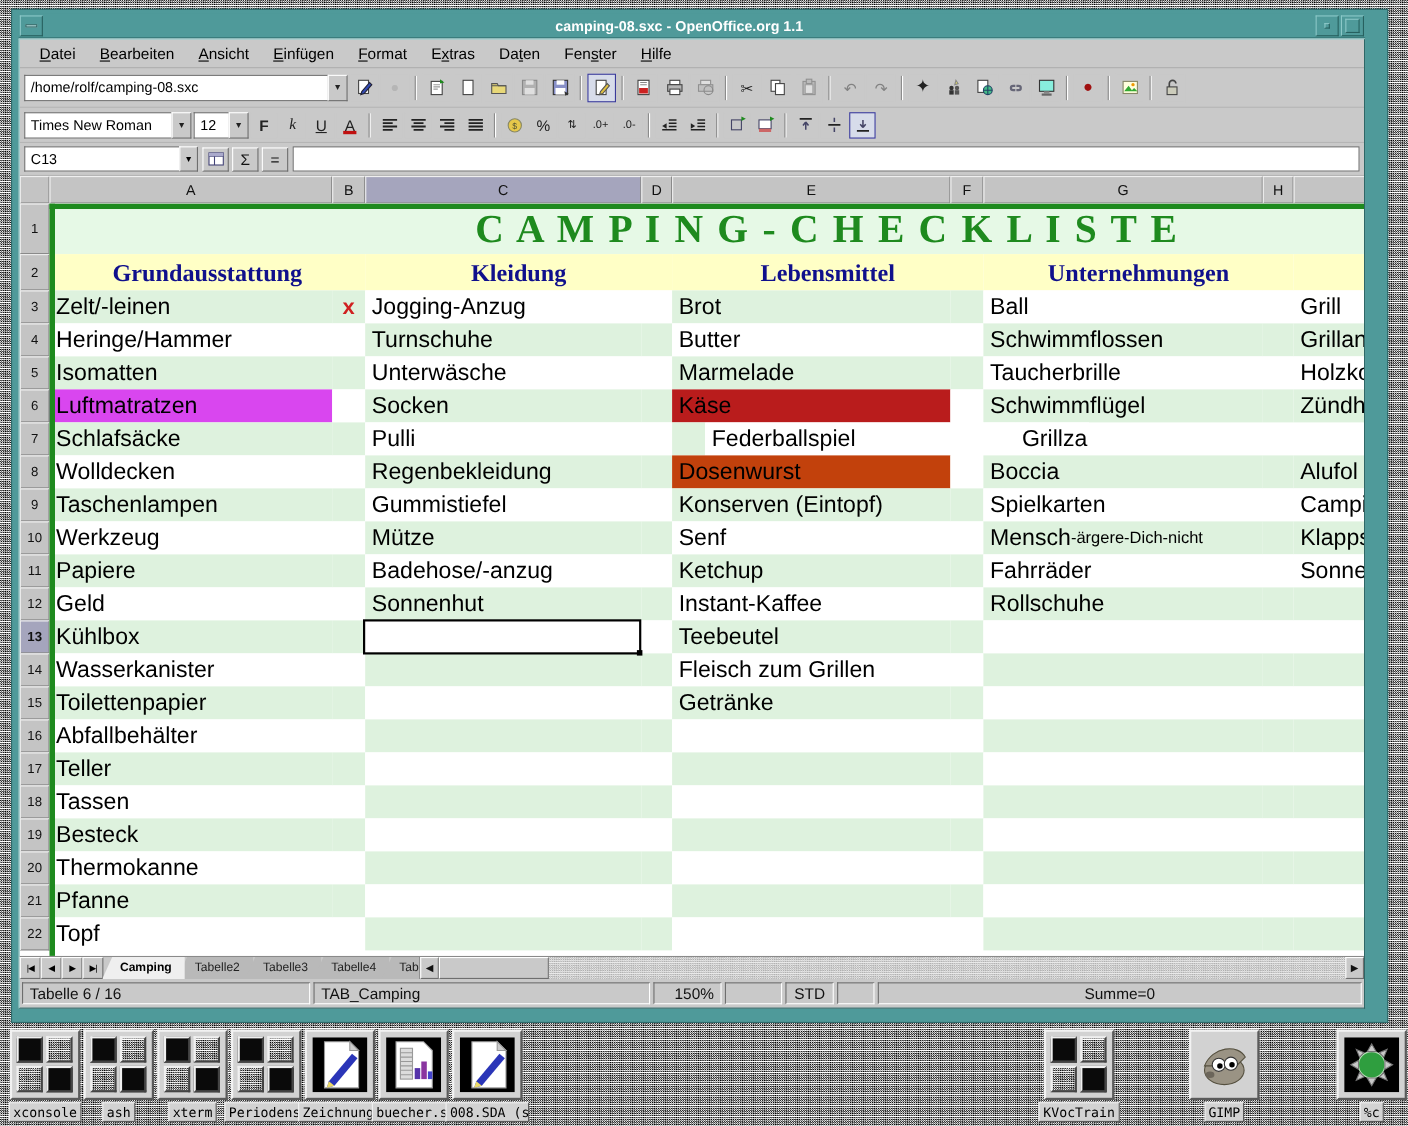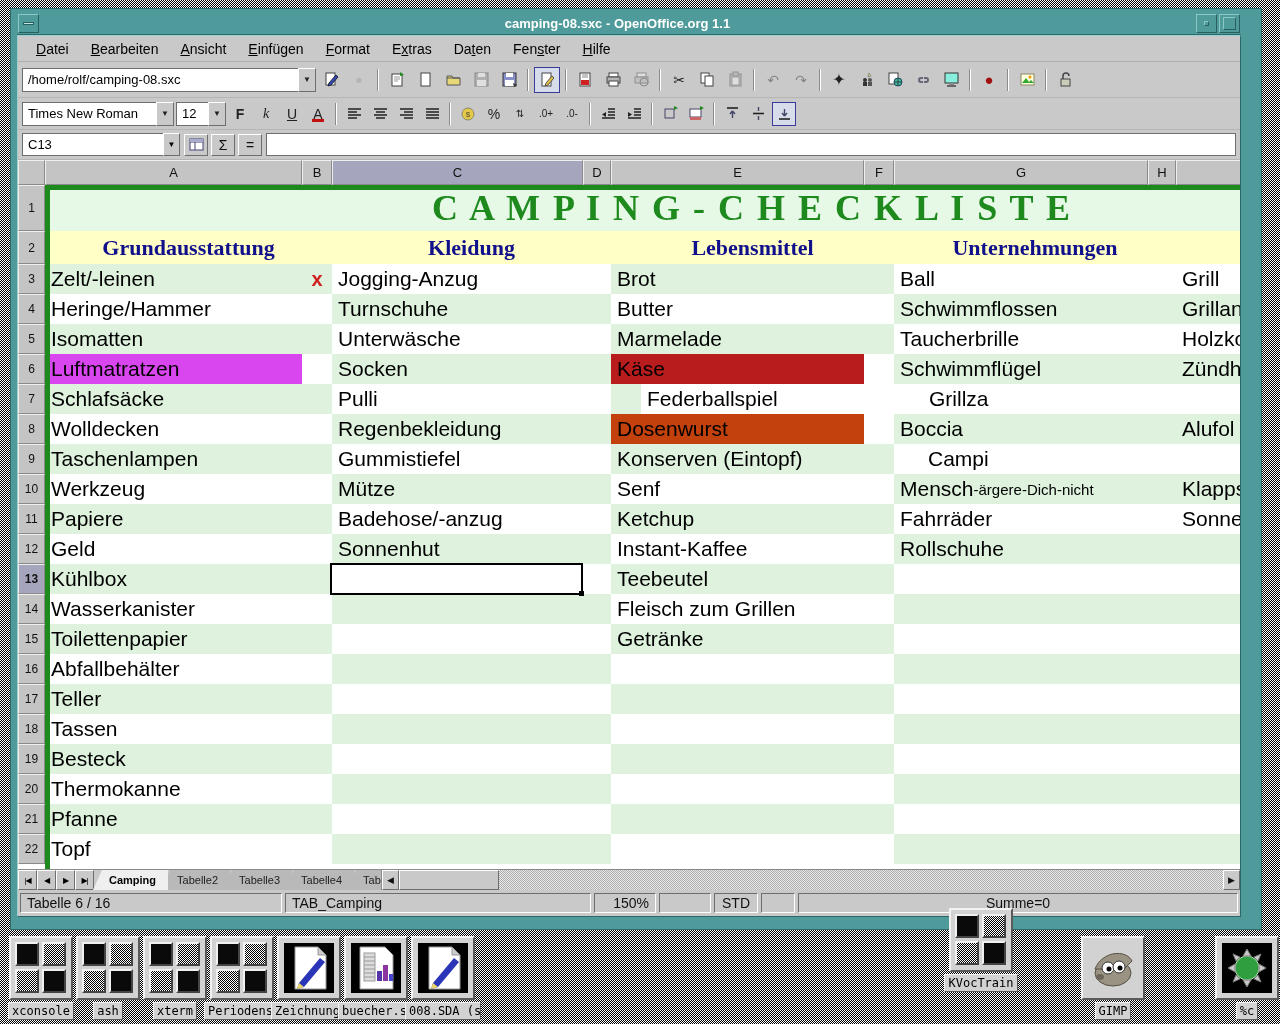--- a/index.html
+++ b/index.html
@@ -644,20 +644,23 @@
               </div>
               <div class="cell" style="width: 30px; background: var(--cellgreen);"></div>
               <div class="cell item" style="width: 251px; background: rgb(255, 255, 255);">
                 <span>Gummistiefel</span>
               </div>
               <div class="cell" style="width: 28px; background: rgb(255, 255, 255);"></div>
               <div class="cell item" style="width: 253px; background: var(--cellgreen);">
                 <span>Konserven (Eintopf)</span>
               </div>
               <div class="cell" style="width: 30px; background: var(--cellgreen);"></div>
+              <div class="cell item" style="width: 254px; background: rgb(255, 255, 255);">
+                <span>Spielkarten</span>
+              </div>
               <div class="cell" style="width: 28px; background: rgb(255, 255, 255);"></div>
               <div class="cell item" style="width: 67px; background: rgb(255, 255, 255);">
                 <span>Campi</span>
               </div>
             </div>
             <div class="grow" style="height: 30px;">
               <div class="hcell rowhdr" style="height: 30px;">10</div>
               <div class="cell item" style="width: 257px; background: rgb(255, 255, 255);">
                 <span>Werkzeug</span>
               </div>
@@ -992,21 +995,21 @@
         <svg width="50" height="50">
           <rect width="50" height="50" fill="#000"></rect>
           <path d="M11 4h23l8 8v34H11z" fill="#fff" stroke="#999"></path>
           <path d="M34 4l8 8h-8z" fill="#ccc" stroke="#999"></path>
           <path d="M15 40L36 15l5 4L20 44l-7 2z" fill="#2a35b8"></path>
           <path d="M15 40l5 4-7 2z" fill="#ead969"></path>
         </svg>
       </div>
       <div class="lbl">008.SDA (s</div>
     </div>
-    <div class="dicon" style="left: 948px; top: 908px;">
+    <div class="dicon" style="left: 948px; top: 936px;">
       <div class="box">
         <div class="x11i">
           <i class="solid"></i>
           <i class="dith"></i>
           <i class="dith"></i>
           <i class="solid"></i>
         </div>
       </div>
       <div class="lbl">KVocTrain</div>
     </div>

